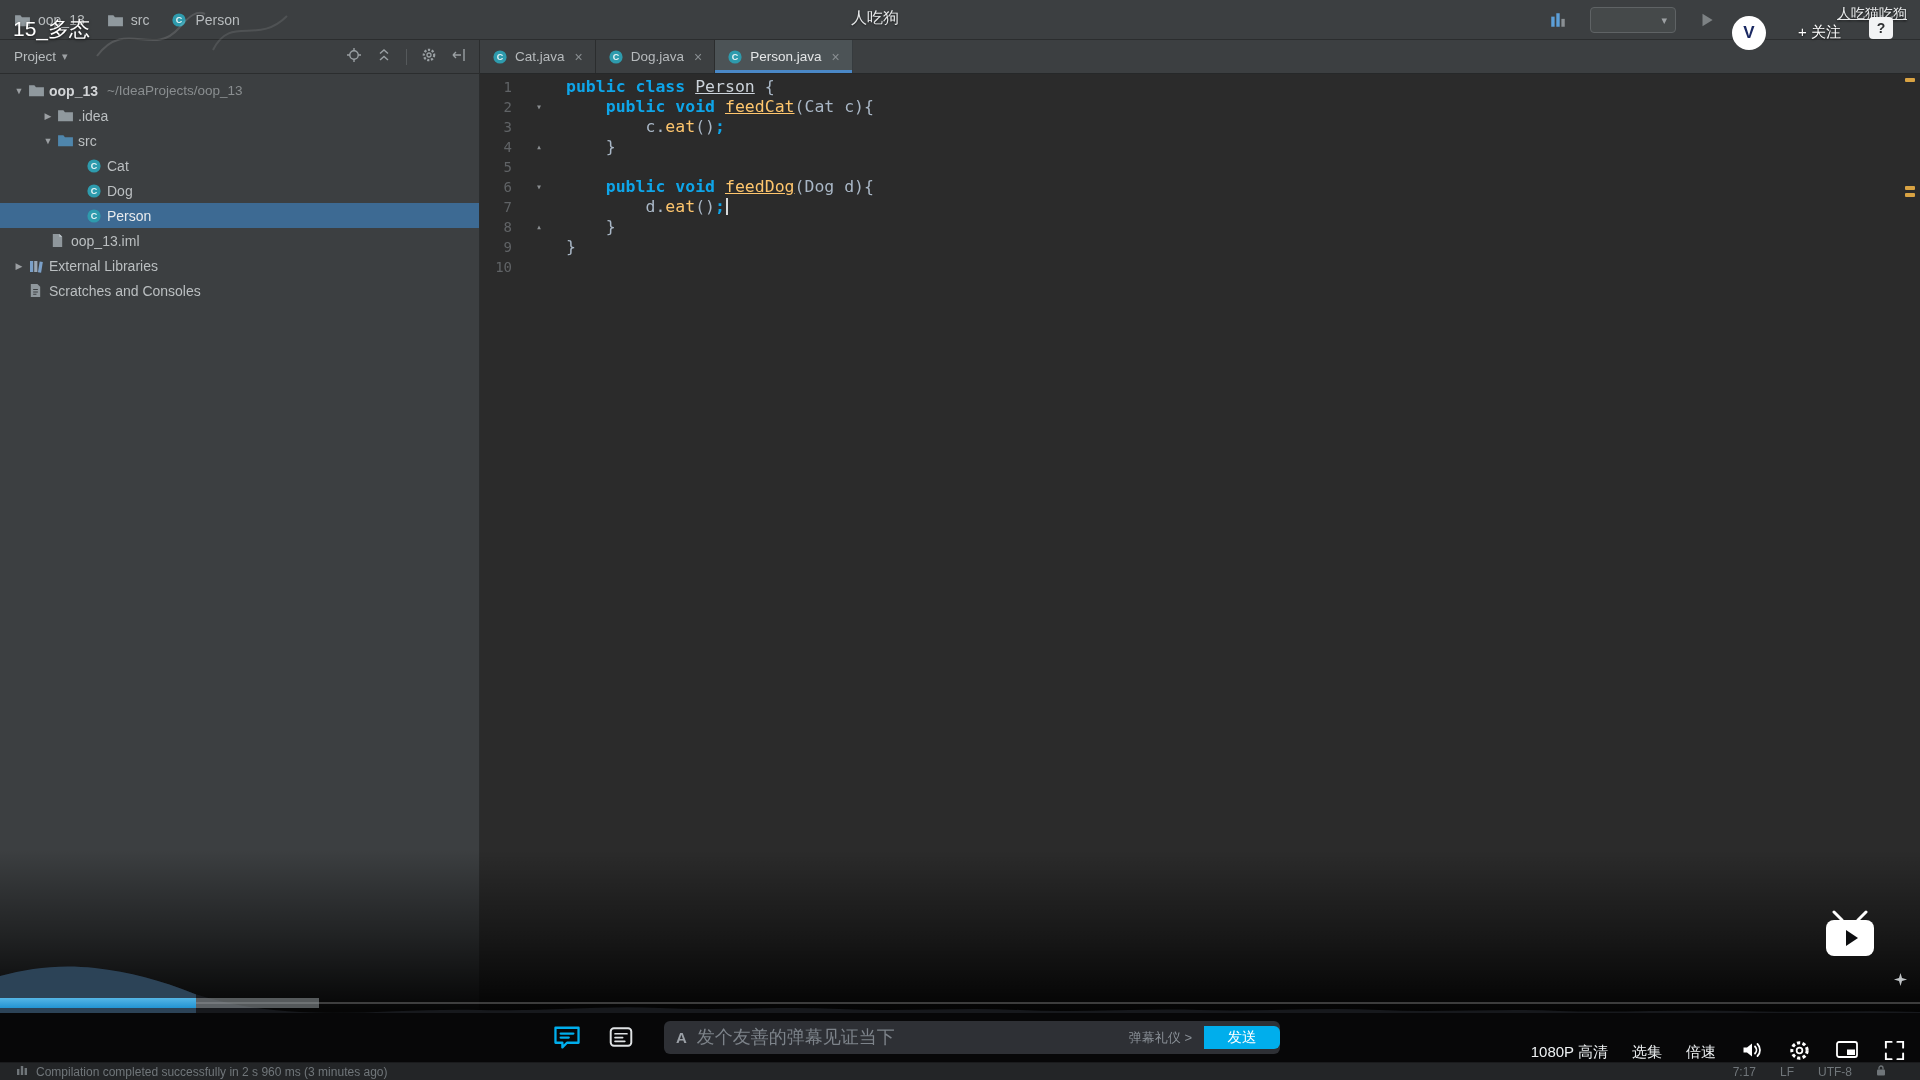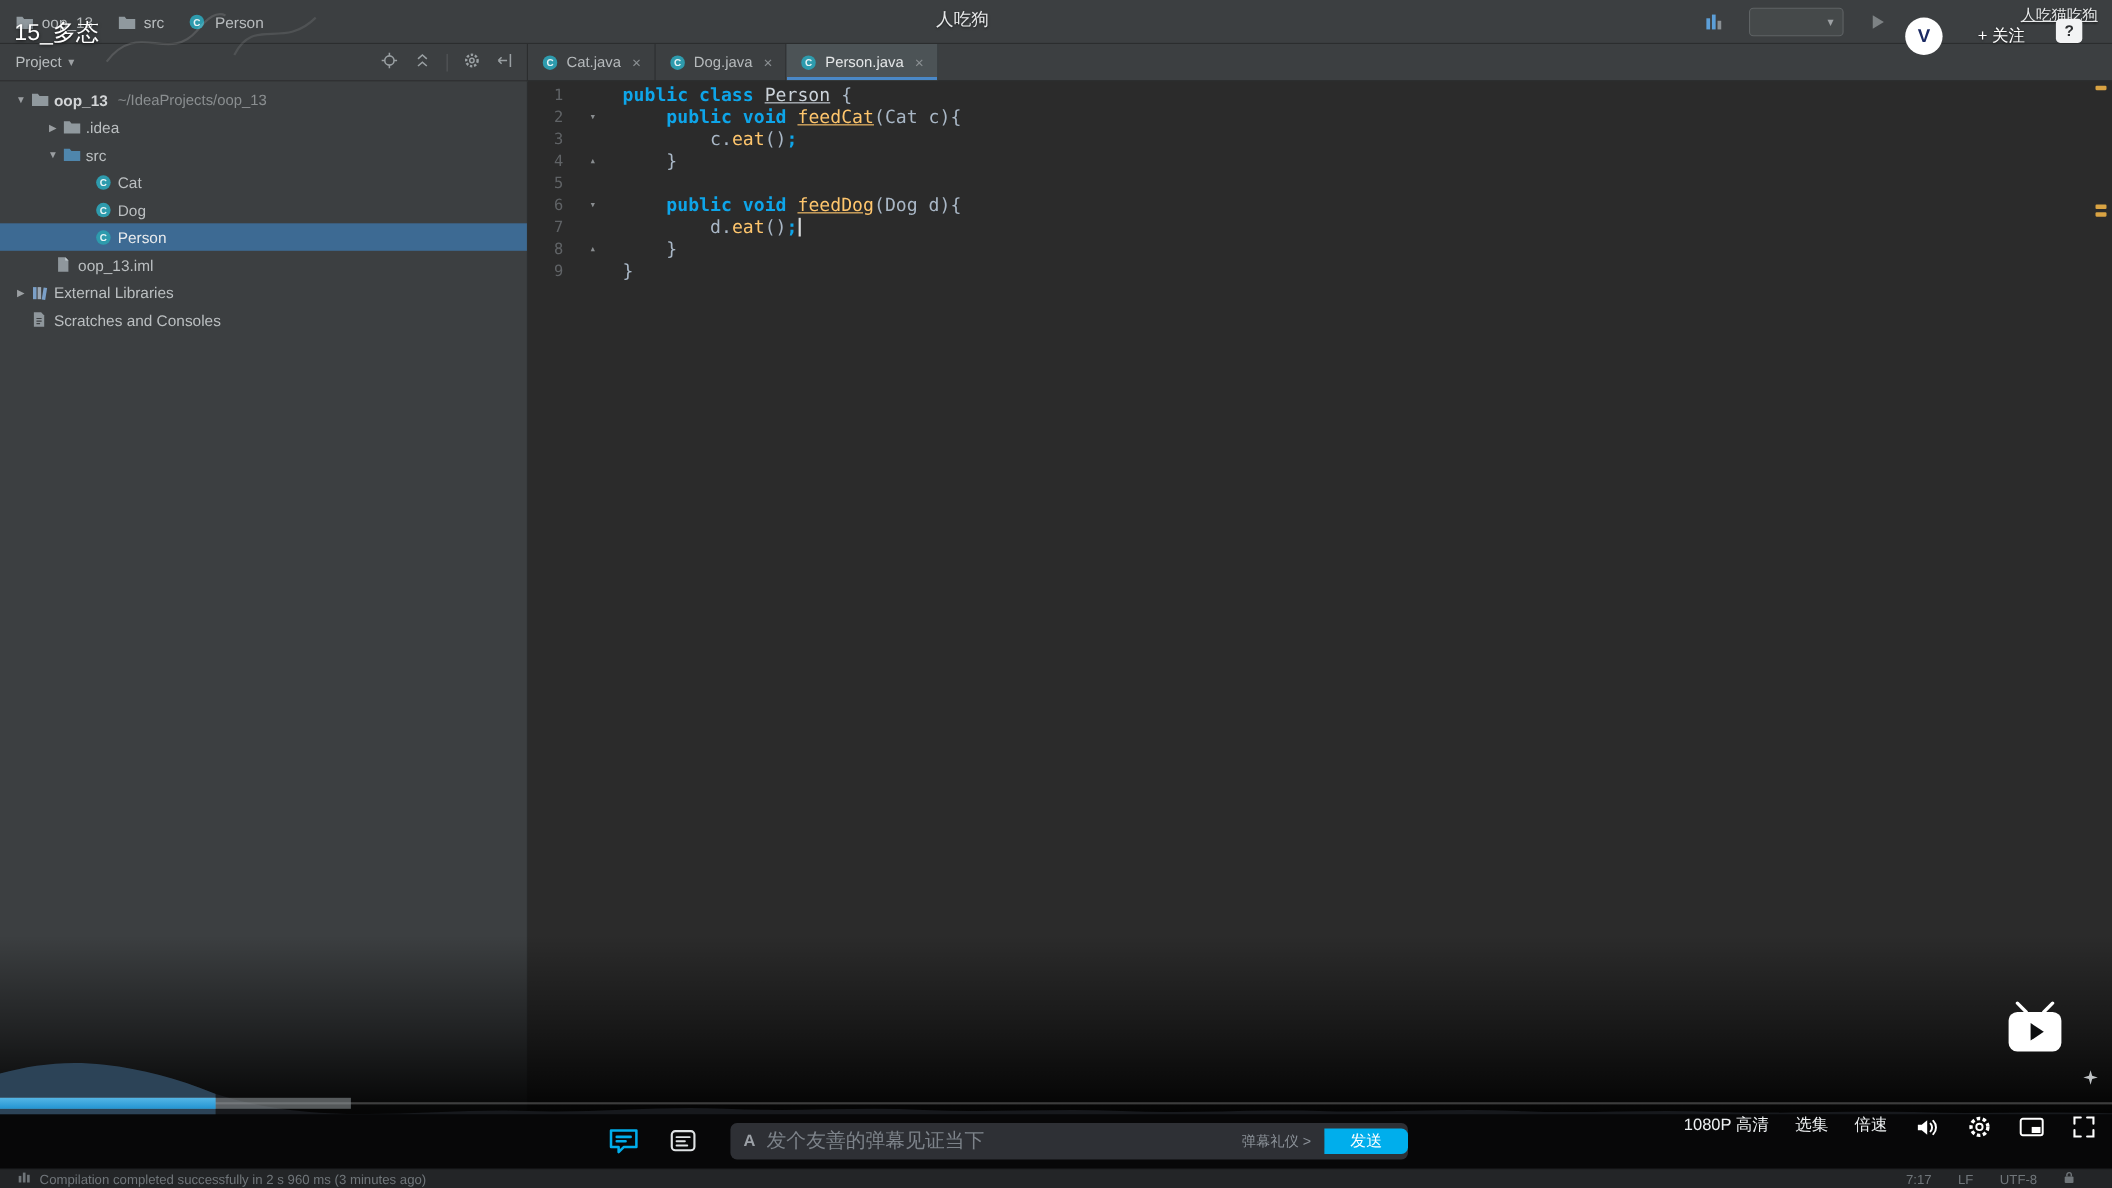--- a/index.html
+++ b/index.html
@@ -69,21 +69,21 @@
   .ctrl-left { position:absolute; left:22px; top:0; height:49px; display:flex; align-items:center; gap:18px; }
   .time-label { color:#e2e6e8; font-size:14px; letter-spacing:.5px; }
   .dm-toggle { position:absolute; left:552px; top:9px; }
   .dm-settings { position:absolute; left:608px; top:11px; }
   .dm-inputbox { position:absolute; left:664px; top:8px; width:616px; height:33px; background:#2e3035; border-radius:6px; display:flex; align-items:center; padding-left:12px; }
   .dm-style { color:#9ba0a6; font-weight:bold; font-size:15px; }
   .dm-input { flex:1; background:transparent; border:none; outline:none; color:#cfd3d7; font-size:18px; padding:0 10px; font-family:"Liberation Sans",sans-serif; }
   .dm-input::placeholder { color:#7d838a; }
   .dm-etiquette { color:#8a9097; font-size:13px; margin-right:12px; white-space:nowrap; }
   .dm-send { width:76px; height:23px; background:#00aeec; color:#fff; font-size:14.5px; border:none; border-radius:0 6px 6px 0; font-family:"Liberation Sans",sans-serif; }
-  .ctrl-right { position:absolute; right:14px; top:0; height:49px; display:flex; align-items:flex-start; gap:24px; color:#edf0f2; font-size:15px; font-weight:500; white-space:nowrap; }
+  .ctrl-right { position:absolute; right:14px; top:0; height:49px; display:flex; align-items:flex-end; gap:24px; color:#edf0f2; font-size:15px; font-weight:500; white-space:nowrap; }
   .ctrl-icon { display:inline-flex; }
 
   .tv-icon { position:absolute; left:1822px; top:910px; z-index:8; }
   .mini-star { position:absolute; left:1893px; top:972px; z-index:8; opacity:.85; }
 
   .annotation { position:absolute; left:13px; top:15px; z-index:9; color:#fff; font-size:21px; text-shadow:0 1px 3px rgba(0,0,0,.7); }
   .scribbles { position:absolute; left:85px; top:0; z-index:9; }
   .dm-center { position:absolute; left:851px; top:8px; z-index:9; color:#e7e9ea; font-size:16px; text-shadow:0 1px 2px rgba(0,0,0,.6); }
   .dm-rightfloat { position:absolute; left:1837px; top:5px; z-index:9; color:#e7e9ea; font-size:14px; white-space:nowrap; text-shadow:0 1px 2px rgba(0,0,0,.6);text-decoration:underline; }
   .ov-avatar { position:absolute; left:1732px; top:16px; z-index:9; width:34px; height:34px; border-radius:50%; background:#fff; color:#1b2a63; font-weight:bold; font-size:17px; display:flex; align-items:center; justify-content:center; }
@@ -327,20 +327,25 @@
         </div>
         <div class="code-line" data-interactable="true">
           <span class="lnum" data-interactable="false">8</span>
           <span class="fold" data-interactable="true">▴</span>
           <span class="ltext" data-interactable="false"><span class="tk-pl">    }</span></span>
         </div>
         <div class="code-line" data-interactable="true">
           <span class="lnum" data-interactable="false">9</span>
           <span class="fold" data-interactable="false"></span>
           <span class="ltext" data-interactable="false"><span class="tk-pl">}</span></span>
+        </div>
+        <div class="code-line" data-interactable="true">
+          <span class="lnum" data-interactable="false">10</span>
+          <span class="fold" data-interactable="false"></span>
+          <span class="ltext" data-interactable="false"></span>
         </div>
       </div>
     <span class="scroll-mark" style="top:4px" data-interactable="true"></span>
     <span class="scroll-mark" style="top:112px" data-interactable="true"></span>
     <span class="scroll-mark" style="top:119px" data-interactable="true"></span>
   </div>
 
   <div class="statusbar" data-interactable="false">
     <span class="sb-left">
       <span data-interactable="false"><svg width="12" height="12" viewBox="0 0 12 12">

